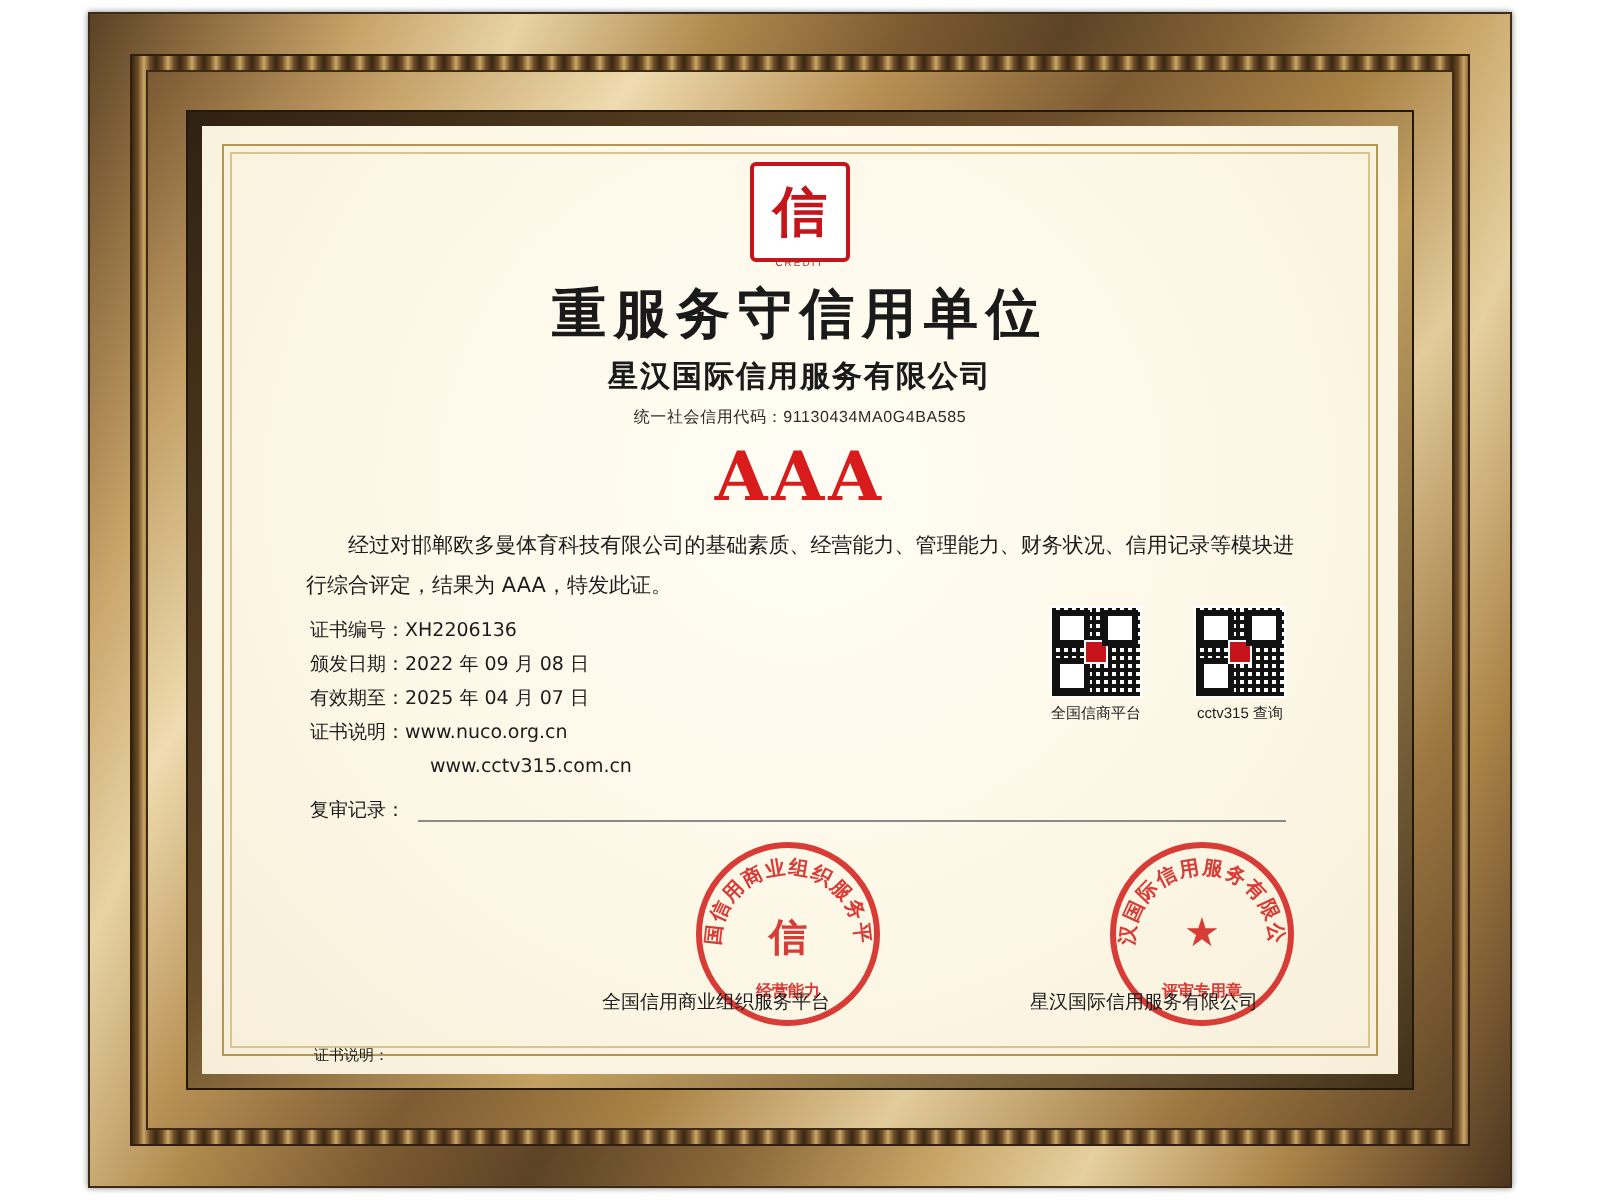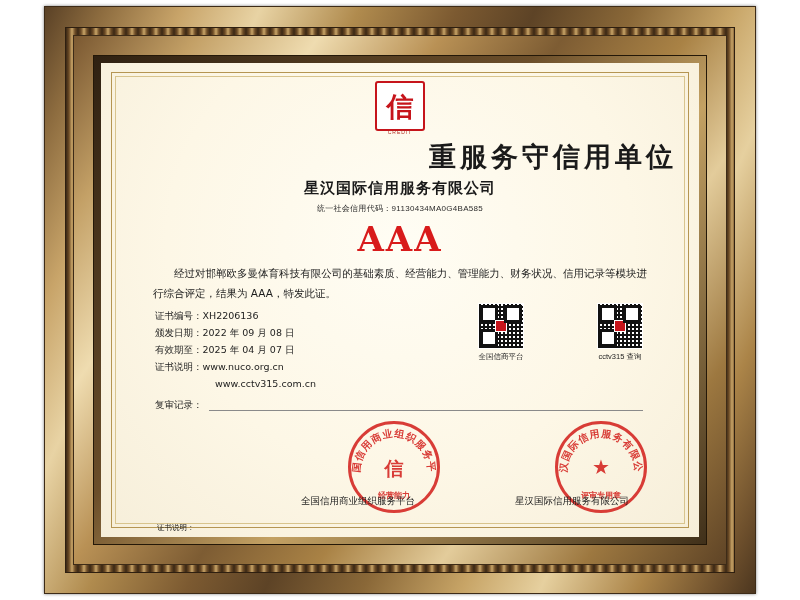--- a/index.html
+++ b/index.html
@@ -163,21 +163,21 @@
     color: #b02a21;
     white-space: nowrap;
   }
 
   
   .cert-title {
     position: absolute;
     top: 58px;
     left: 0;
     right: 0;
-    text-align: right;
+    text-align: center;
     font-family: "DejaVu Serif", serif;
     font-weight: bold;
     font-size: 27px;
     letter-spacing: 4px;
     color: #1a1a1a;
   }
 
   .company-name {
     position: absolute;
     top: 98px;
@@ -242,21 +242,21 @@
   .details .url { color: #1c1c1c; }
 
   
   .qr-wrap {
     position: absolute;
     top: 222px;
     right: 34px;
     display: flex;
     gap: 26px;
   }
-  .qr-item { text-align: center; margin-left: 47px; }
+  .qr-item { text-align: center; }
   .qr {
     width: 44px;
     height: 44px;
     background-color: #ffffff;
     background-image:
       repeating-linear-gradient(90deg, #111 0 2px, transparent 2px 4px),
       repeating-linear-gradient(0deg, #111 0 2px, transparent 2px 4px);
     background-size: 4px 4px, 4px 4px;
     position: relative;
     border: 1px solid #ffffff;

